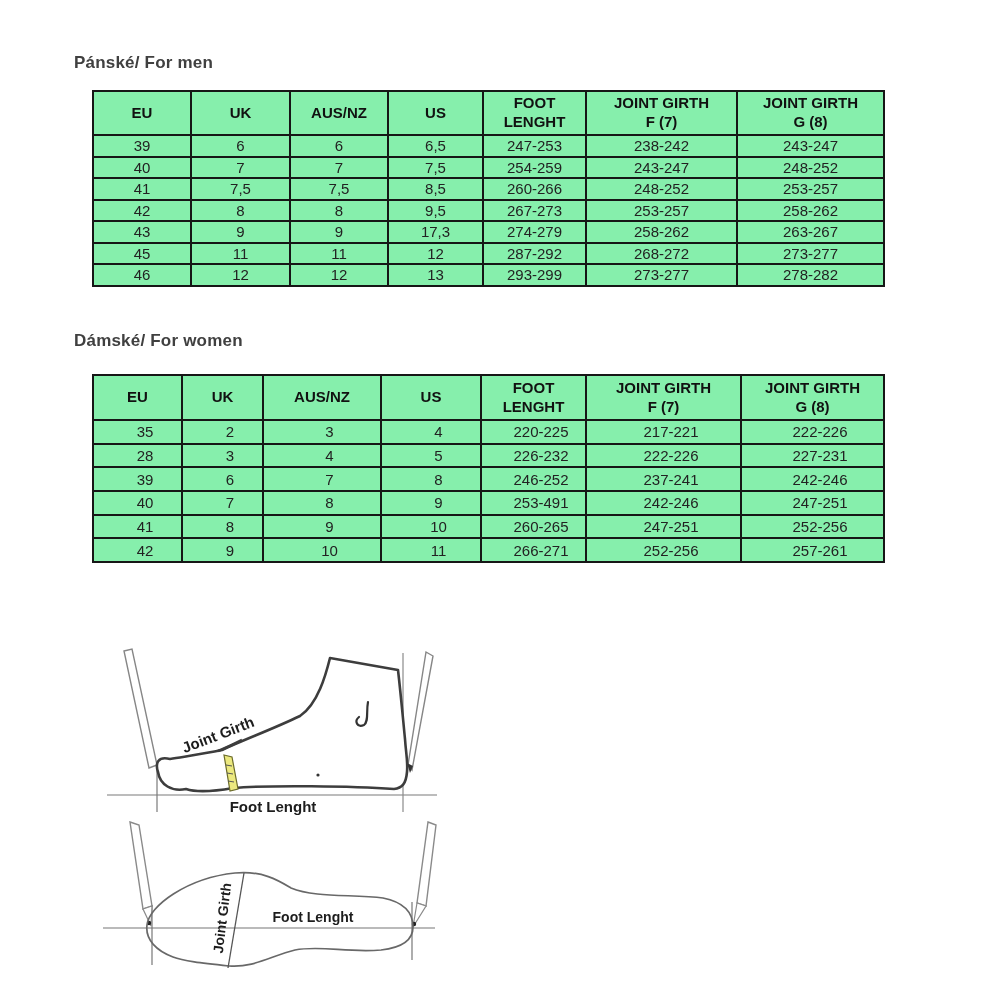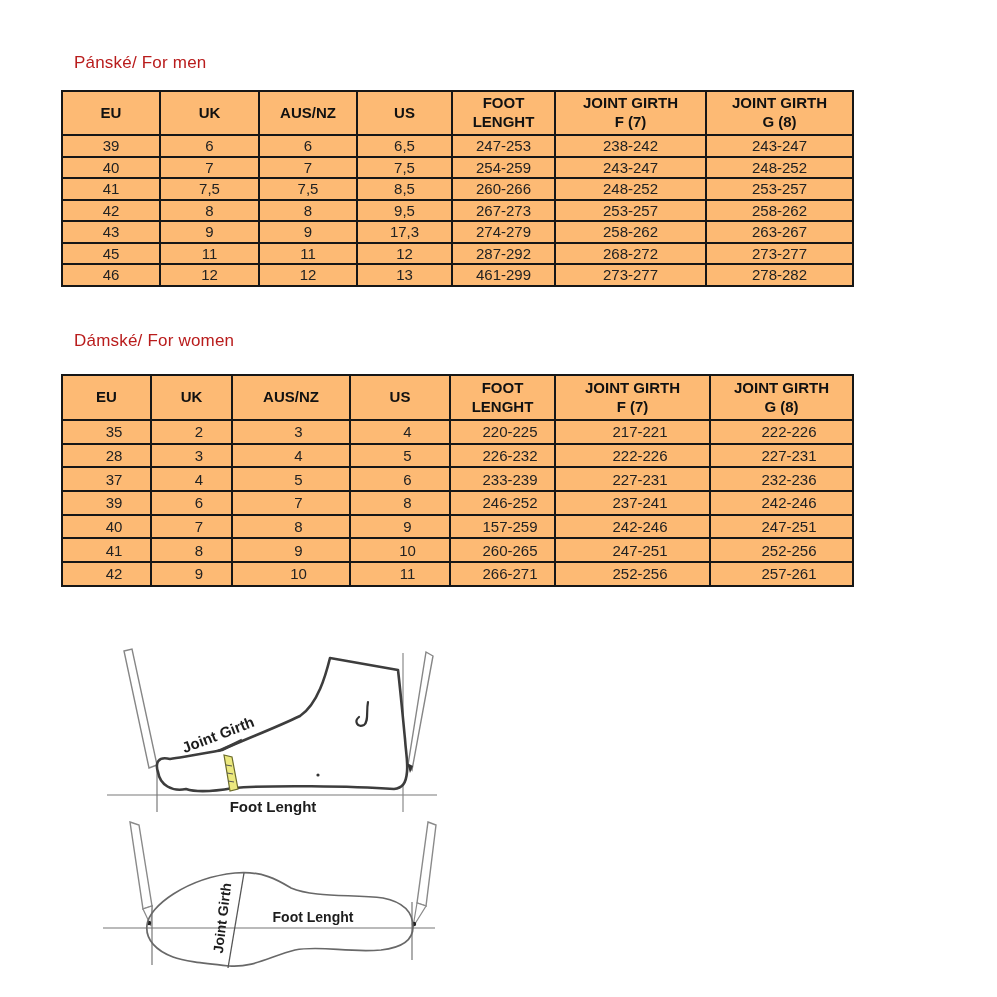--- a/index.html
+++ b/index.html
@@ -1,23 +1,23 @@
 <!DOCTYPE html>
 <html><head>
 <meta charset="utf-8">
 <style>
   html,body{margin:0;padding:0;background:#fff;}
   #canvas{
     position:relative;width:997px;height:997px;background:#ffffff;
     font-family:"Liberation Sans","DejaVu Sans",sans-serif;color:#1a1a1a;overflow:hidden;
   }
-  .doc-title{position:absolute;left:74px;font-size:17px;font-weight:normal;color:#b91c1c;letter-spacing:0.2px;}
+  .doc-title{position:absolute;left:74px;font-size:17px;font-weight:bold;color:#404040;letter-spacing:0.2px;}
   .size-table{
-    position:absolute;left:61px;width:791px;border-collapse:collapse;table-layout:fixed;
-    background:#fdba74;
+    position:absolute;left:92px;width:791px;border-collapse:collapse;table-layout:fixed;
+    background:#86efac;
   }
   .size-table th,.size-table td{
     border:2px solid #161616;text-align:center;vertical-align:middle;
     padding:0;font-size:15px;color:#222;overflow:hidden;
   }
   .size-table th{font-weight:bold;white-space:pre-line;line-height:1.25;color:#111;}
   .men-table th{height:42px;}
   .men-table td{height:19.5px;}
   .women-table th{height:43px;}
   .women-table td{height:21.7px;padding-left:15px;}
@@ -114,21 +114,21 @@
           <td>12</td>
           <td>287-292</td>
           <td>268-272</td>
           <td>273-277</td>
         </tr>
         <tr>
           <td>46</td>
           <td>12</td>
           <td>12</td>
           <td>13</td>
-          <td>461-299</td>
+          <td>293-299</td>
           <td>273-277</td>
           <td>278-282</td>
         </tr>
       </tbody>
   </table>
 
   <div class="doc-title" style="top:331px;">Dámské/ For women</div>
 
   <table class="size-table women-table" style="top:374px;">
     <colgroup>
@@ -167,43 +167,34 @@
         <tr>
           <td>28</td>
           <td>3</td>
           <td>4</td>
           <td>5</td>
           <td>226-232</td>
           <td>222-226</td>
           <td>227-231</td>
         </tr>
         <tr>
-          <td>37</td>
-          <td>4</td>
-          <td>5</td>
-          <td>6</td>
-          <td>233-239</td>
-          <td>227-231</td>
-          <td>232-236</td>
-        </tr>
-        <tr>
           <td>39</td>
           <td>6</td>
           <td>7</td>
           <td>8</td>
           <td>246-252</td>
           <td>237-241</td>
           <td>242-246</td>
         </tr>
         <tr>
           <td>40</td>
           <td>7</td>
           <td>8</td>
           <td>9</td>
-          <td>157-259</td>
+          <td>253-491</td>
           <td>242-246</td>
           <td>247-251</td>
         </tr>
         <tr>
           <td>41</td>
           <td>8</td>
           <td>9</td>
           <td>10</td>
           <td>260-265</td>
           <td>247-251</td>

